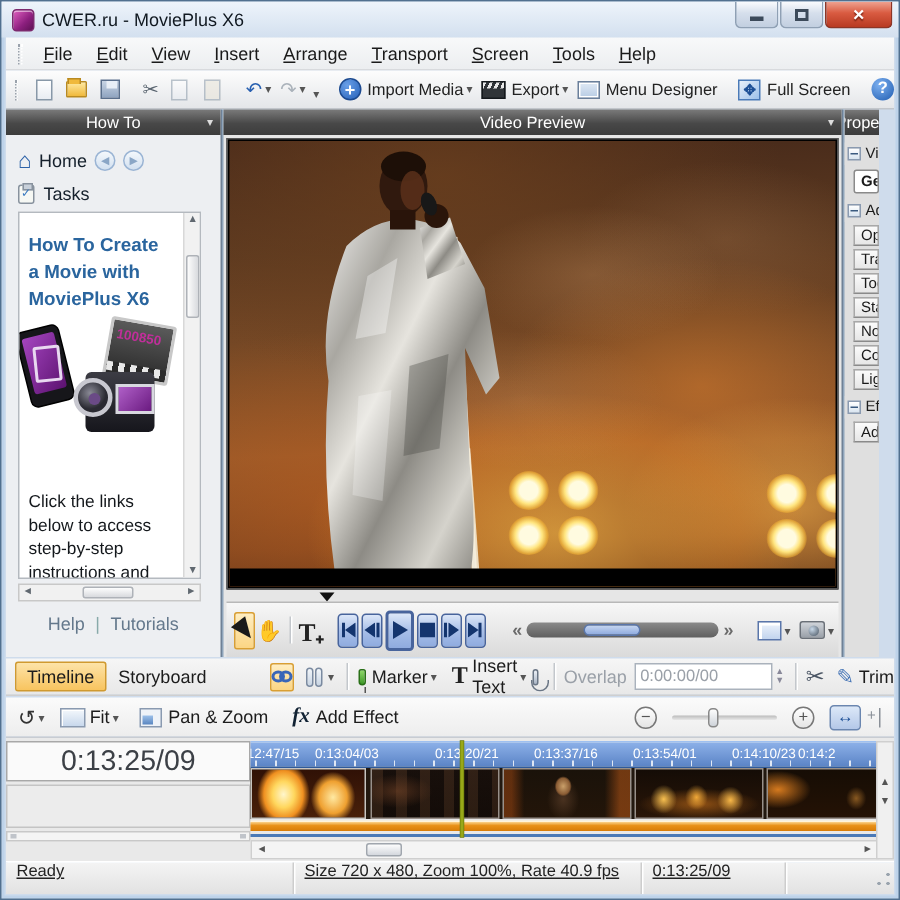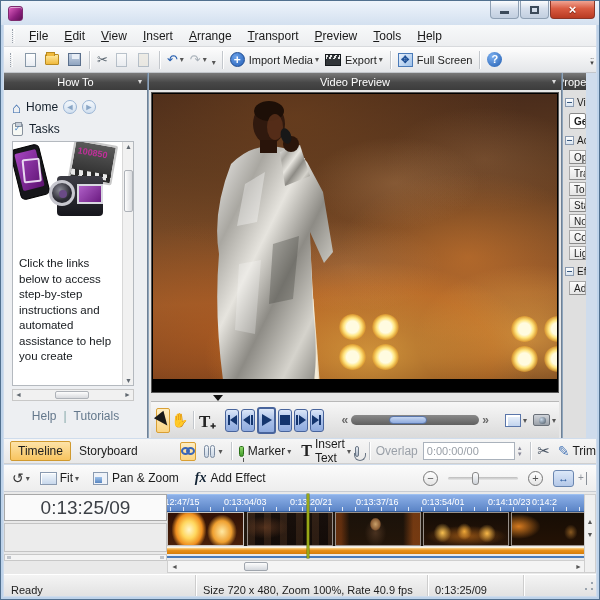--- a/index.html
+++ b/index.html
@@ -227,33 +227,34 @@
     background:linear-gradient(#fbd28a,#e89018 40%,#d87d08);border-top:1px solid #fff3da;}
   .blueline{position:absolute;left:163px;top:64px;width:419px;height:2px;background:#4a7ab8;}
   .hscroll{position:absolute;left:163px;top:68px;width:419px;height:13px;background:#f4f4f4;border:1px solid #cfcfcf;display:flex;align-items:center;}
   .hscroll .a{width:13px;text-align:center;font-size:7px;color:#555;}
   .hscroll .thumb{position:absolute;left:76px;top:1px;width:24px;height:9px;background:linear-gradient(#fdfdfd,#d4d8de);border:1px solid #a0a6ae;border-radius:2px;}
   .vscroll{position:absolute;right:0;top:2px;width:12px;height:79px;background:#f0f0f0;border:1px solid #cfcfcf;font-size:7px;color:#555;text-align:center;padding-top:20px;line-height:13px;}
   .playhead{position:absolute;left:303px;top:2px;width:2px;height:64px;background:#98a818;box-shadow:0 0 0 .5px #6a7a08;}
   
   .status{position:absolute;left:3px;bottom:3px;right:3px;height:22px;background:linear-gradient(#f4f4f4,#e2e2e2);
     border-top:1px solid #fff;display:flex;align-items:center;font-size:11px;color:#222;}
-  .scell{height:100%;display:flex;align-items:flex-end;padding:0 7px;border-right:1px solid #cdcdcd;box-shadow:1px 0 0 #fff;}
+  .scell{height:100%;display:flex;align-items:flex-start;padding:0 7px;border-right:1px solid #cdcdcd;box-shadow:1px 0 0 #fff;text-decoration:underline;}
   .gripdots{margin-left:auto;width:12px;height:12px;margin-right:1px;background:
     radial-gradient(circle at 9px 3px,#9aa4ae 1px,transparent 1.3px),
     radial-gradient(circle at 9px 9px,#9aa4ae 1px,transparent 1.3px),
     radial-gradient(circle at 3px 9px,#9aa4ae 1px,transparent 1.3px);}
 </style>
 </head>
 <body>
 
 <div class="win">
 
   <div class="titlebar">
     <div class="appicon"></div>
+    <span class="title">CWER.ru - MoviePlus X6</span>
     <div class="winbtns">
       <div class="wbtn">
           <span class="bar"></span>
         </div>
       <div class="wbtn">
           <span class="box"></span>
         </div>
       <div class="wbtn close">
           <span>×</span>
         </div>
@@ -261,21 +262,21 @@
   </div>
 
   <div class="menubar">
     <span class="grip"></span>
     <span class="mitem">File</span>
     <span class="mitem">Edit</span>
     <span class="mitem">View</span>
     <span class="mitem">Insert</span>
     <span class="mitem">Arrange</span>
     <span class="mitem">Transport</span>
-    <span class="mitem">Preview</span>
+    <span class="mitem">Screen</span>
     <span class="mitem">Tools</span>
     <span class="mitem">Help</span>
   </div>
 
   <div class="toolbar">
     <span class="grip"></span>
     <span class="tbtn">
         <span class="ic">
           <span class="ic-page"></span>
         </span>
@@ -317,20 +318,24 @@
     <span class="tsep"></span>
     <span class="tbtn">
         <span class="ic-plus">+</span>
         <span class="lbl">Import Media</span>
         <span class="dd">▾</span>
       </span>
     <span class="tbtn">
         <span class="ic-clap"></span>
         <span class="lbl">Export</span>
         <span class="dd">▾</span>
+      </span>
+    <span class="tbtn">
+        <span class="ic-menudesigner"></span>
+        <span class="lbl">Menu Designer</span>
       </span>
     <span class="tsep"></span>
     <span class="tbtn">
         <span class="ic-fullscreen">✥</span>
         <span class="lbl">Full Screen</span>
       </span>
     <span class="tsep"></span>
     <span class="tbtn">
         <span class="ic-help">?</span>
       </span>
@@ -354,20 +359,21 @@
           <span class="navcirc">◄</span>
           <span class="navcirc">►</span>
         </div>
         <div class="navrow">
           <span class="ic-tasks"></span>
           <span>Tasks</span>
         </div>
       </div>
       <div class="howto-doc">
         <div style="margin-right:12px;">
+          <div class="howto-head">How To Create a Movie with MoviePlus X6</div>
           <div class="illus">
             <div class="film">
                 <span class="num">100850</span>
               </div>
             <div class="phone"></div>
             <div class="cam">
               <div class="bodyc"></div>
                 <div class="screen"></div>
                 <div class="lens"></div>
             </div>
@@ -599,21 +605,21 @@
       <span class="snap"></span>
     </div>
   </div>
 
   <div class="timeline">
     <div class="tc-box">0:13:25/09</div>
     <div class="trackhdr"></div>
     <div class="minisb"></div>
     <div class="ruler">
       <span class="rlab" style="left:-10px">0:12:47/15</span>
-      <span class="rlab" style="left:57px">0:13:04/03</span>
+      <span class="rlab" style="left:43px">0:13:04/03</span>
       <span class="rlab" style="left:123px">0:13:20/21</span>
       <span class="rlab" style="left:189px">0:13:37/16</span>
       <span class="rlab" style="left:255px">0:13:54/01</span>
       <span class="rlab" style="left:321px">0:14:10/23</span>
       <span class="rlab" style="left:365px">0:14:2</span>
     </div>
     <div class="clips">
       <div class="clip c1"></div>
       <div class="clip c2"></div>
       <div class="clip c3"></div>

